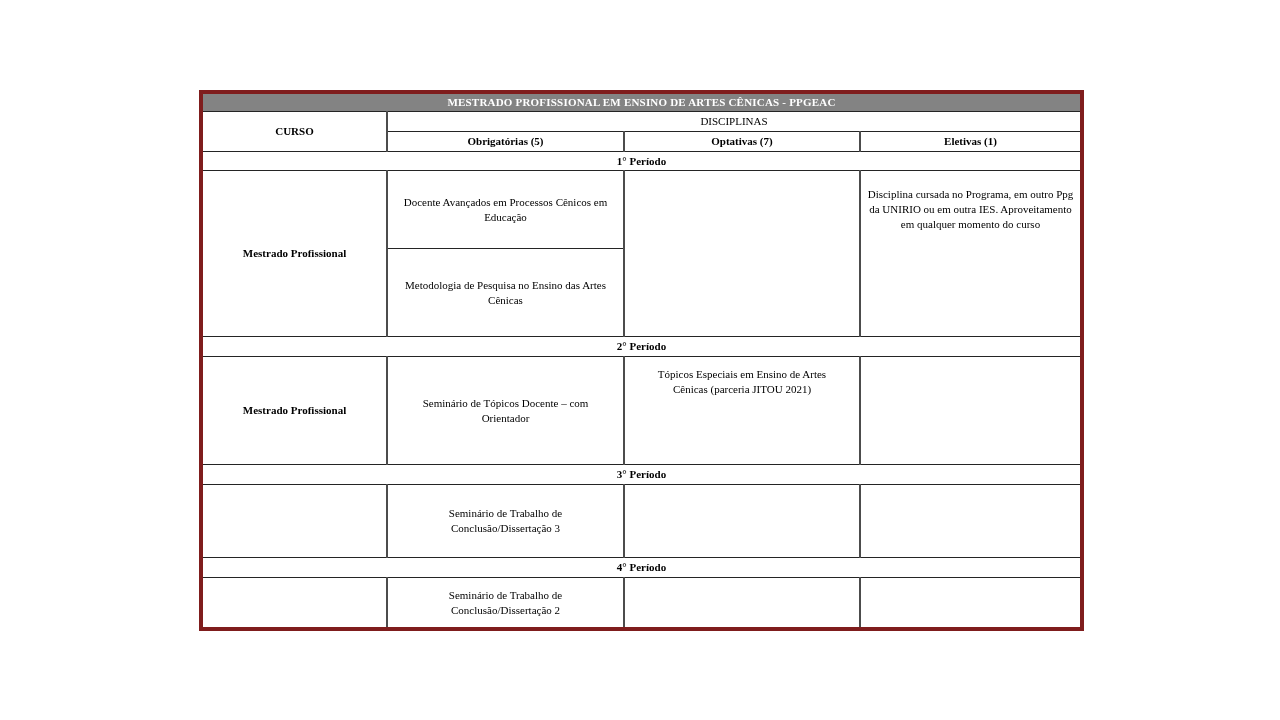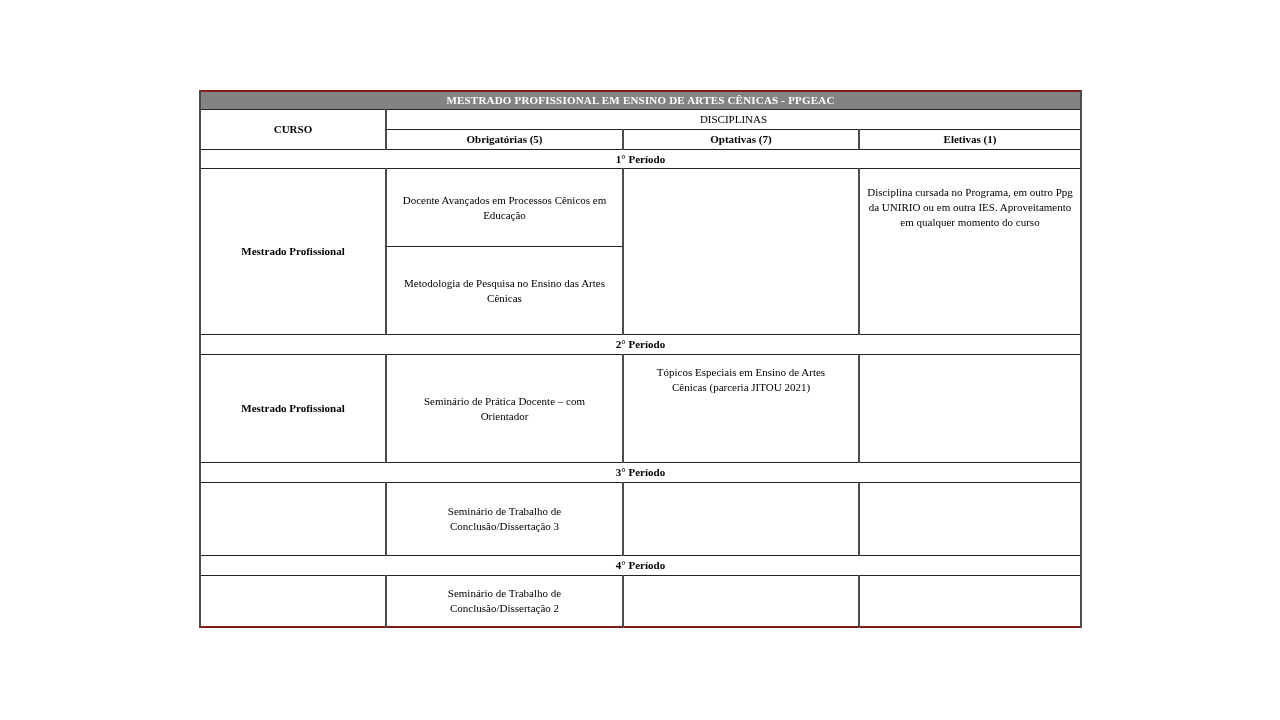--- a/index.html
+++ b/index.html
@@ -11,21 +11,21 @@
     position: relative;
   }
   .table-wrap {
     position: absolute;
     left: 199px; top: 90px;
   }
   table.grade {
     border-collapse: collapse;
     table-layout: fixed;
     width: 881px;
-    border: 2px solid #7f1d1d;
+    border: 4px solid #7f1d1d;
   }
   table.grade td {
     border-left: 2px solid #4c4c4c;
     border-right: 2px solid #4c4c4c;
     border-top: 1px solid #242424;
     border-bottom: 1px solid #242424;
     font-size: 11px;
     line-height: 1.35;
     text-align: center;
     vertical-align: middle;
@@ -86,21 +86,21 @@
       </tr>
       <tr style="height:88px">
         <td>Metodologia de Pesquisa no Ensino das Artes Cênicas</td>
       </tr>
 
       <tr style="height:18px">
         <td colspan="4" class="bold">2° Período</td>
       </tr>
       <tr style="height:108px">
         <td class="bold">Mestrado Profissional</td>
-        <td class="pad-lg">Seminário de Prática Docente – com Orientador</td>
+        <td class="pad-lg">Seminário de Tópicos Docente – com Orientador</td>
         <td class="vtop pad-md pt10">Tópicos Especiais em Ensino de Artes Cênicas (parceria JITOU 2021)</td>
         <td></td>
       </tr>
 
       <tr style="height:18px">
         <td colspan="4" class="bold">3° Período</td>
       </tr>
       <tr style="height:73px">
         <td></td>
         <td class="pad-xl">Seminário de Trabalho de Conclusão/Dissertação 3</td>

